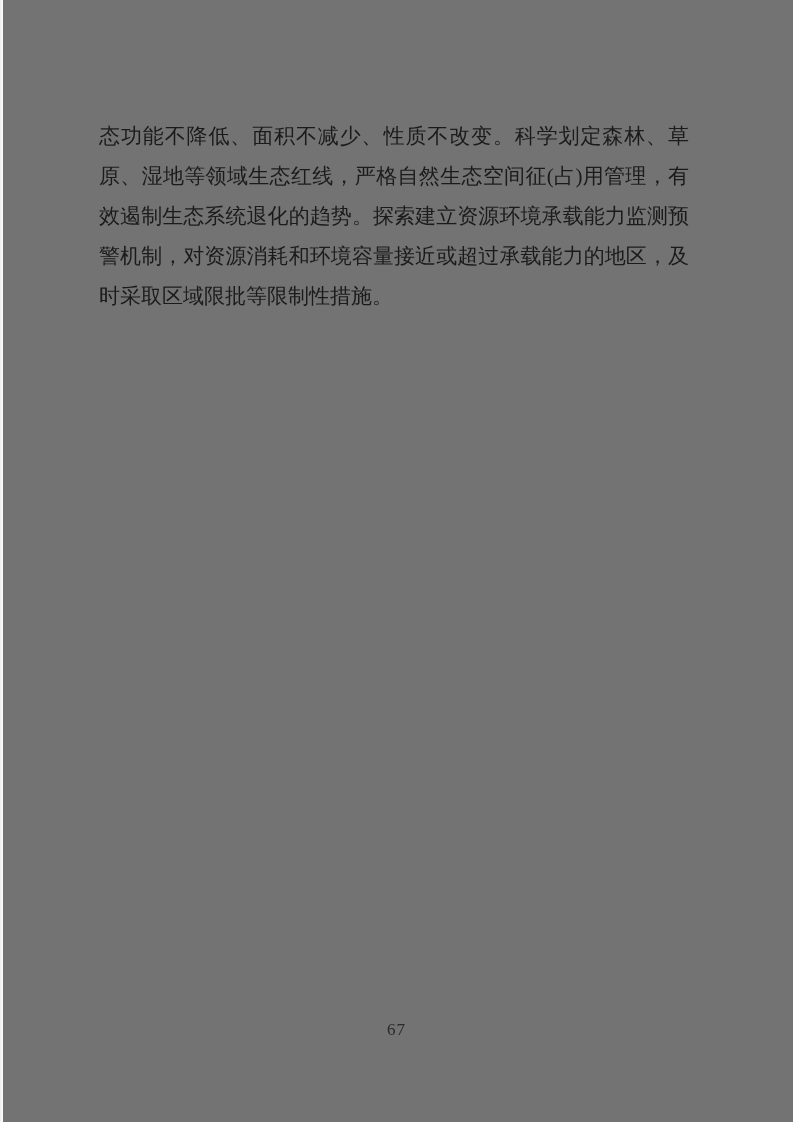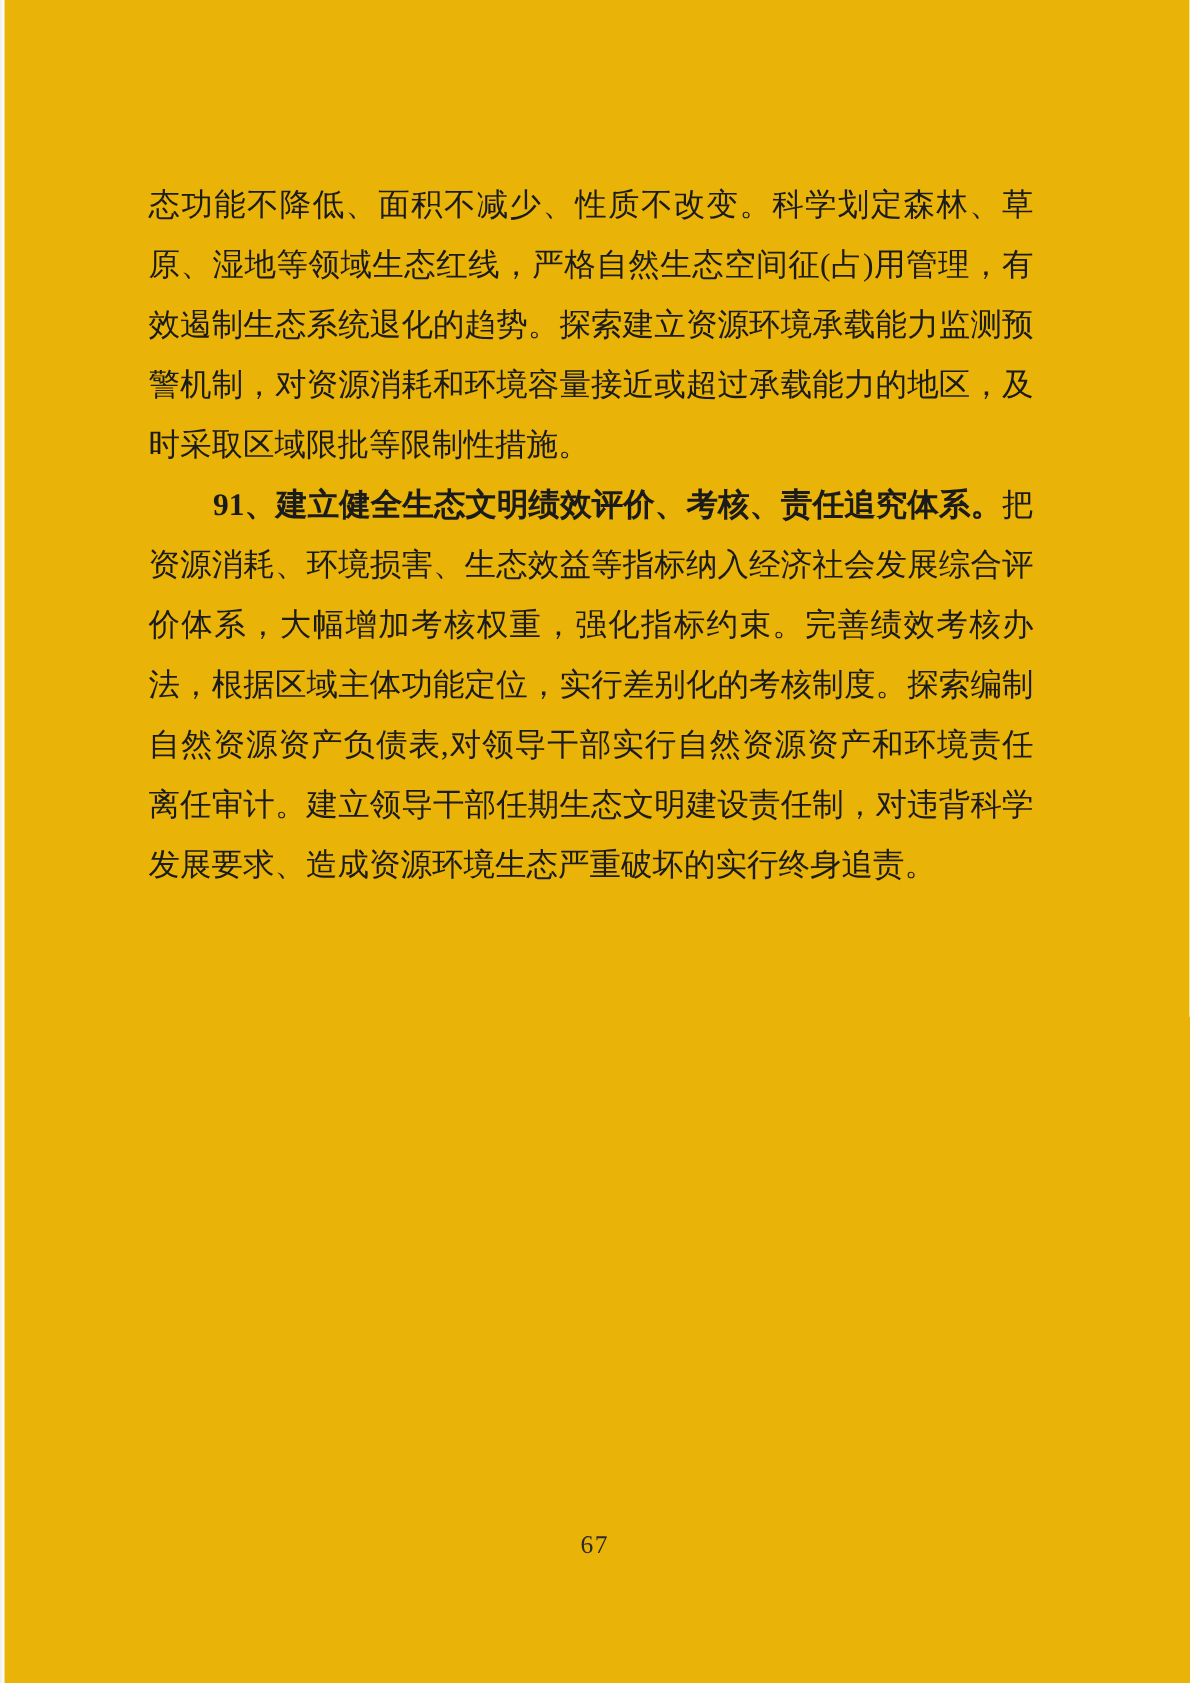--- a/index.html
+++ b/index.html
@@ -4,21 +4,21 @@
 <style>
   html, body {
     margin: 0;
     padding: 0;
     background: #ffffff;
   }
   .page {
     position: relative;
     width: 793px;
     height: 1122px;
-    background: #eab308;
+    background: #737373;
     overflow: hidden;
     font-family: "Liberation Serif", "DejaVu Serif", serif;
   }
   
   .scan-edge {
     position: absolute;
     left: 0;
     top: 0;
     width: 3px;
     height: 1122px;
@@ -59,17 +59,16 @@
 </head>
 <body>
 
 <div class="page">
   <div class="scan-edge"></div>
 
   <div class="content">
     <p class="para"><span>态功能不降低、面积不减少、性质不改变。科学划定森林、草原、湿地等领域生态红线，严格自然生态空间征(占)用管理，有效遏制生态系统退化的趋势。探索建立资源环境承载能力监测预警机制，对资源消耗和环境容量接近或超过承载能力的地区，及时采取区域限批等限制性措施。</span></p>
 
 
-    <p class="para indent"><span class="heading">91、建立健全生态文明绩效评价、考核、责任追究体系。</span><span>把资源消耗、环境损害、生态效益等指标纳入经济社会发展综合评价体系，大幅增加考核权重，强化指标约束。完善绩效考核办法，根据区域主体功能定位，实行差别化的考核制度。探索编制自然资源资产负债表,对领导干部实行自然资源资产和环境责任离任审计。建立领导干部任期生态文明建设责任制，对违背科学发展要求、造成资源环境生态严重破坏的实行终身追责。</span></p>
   </div>
 
   <div class="page-number">67</div>
 </div>
 
 </body></html>

